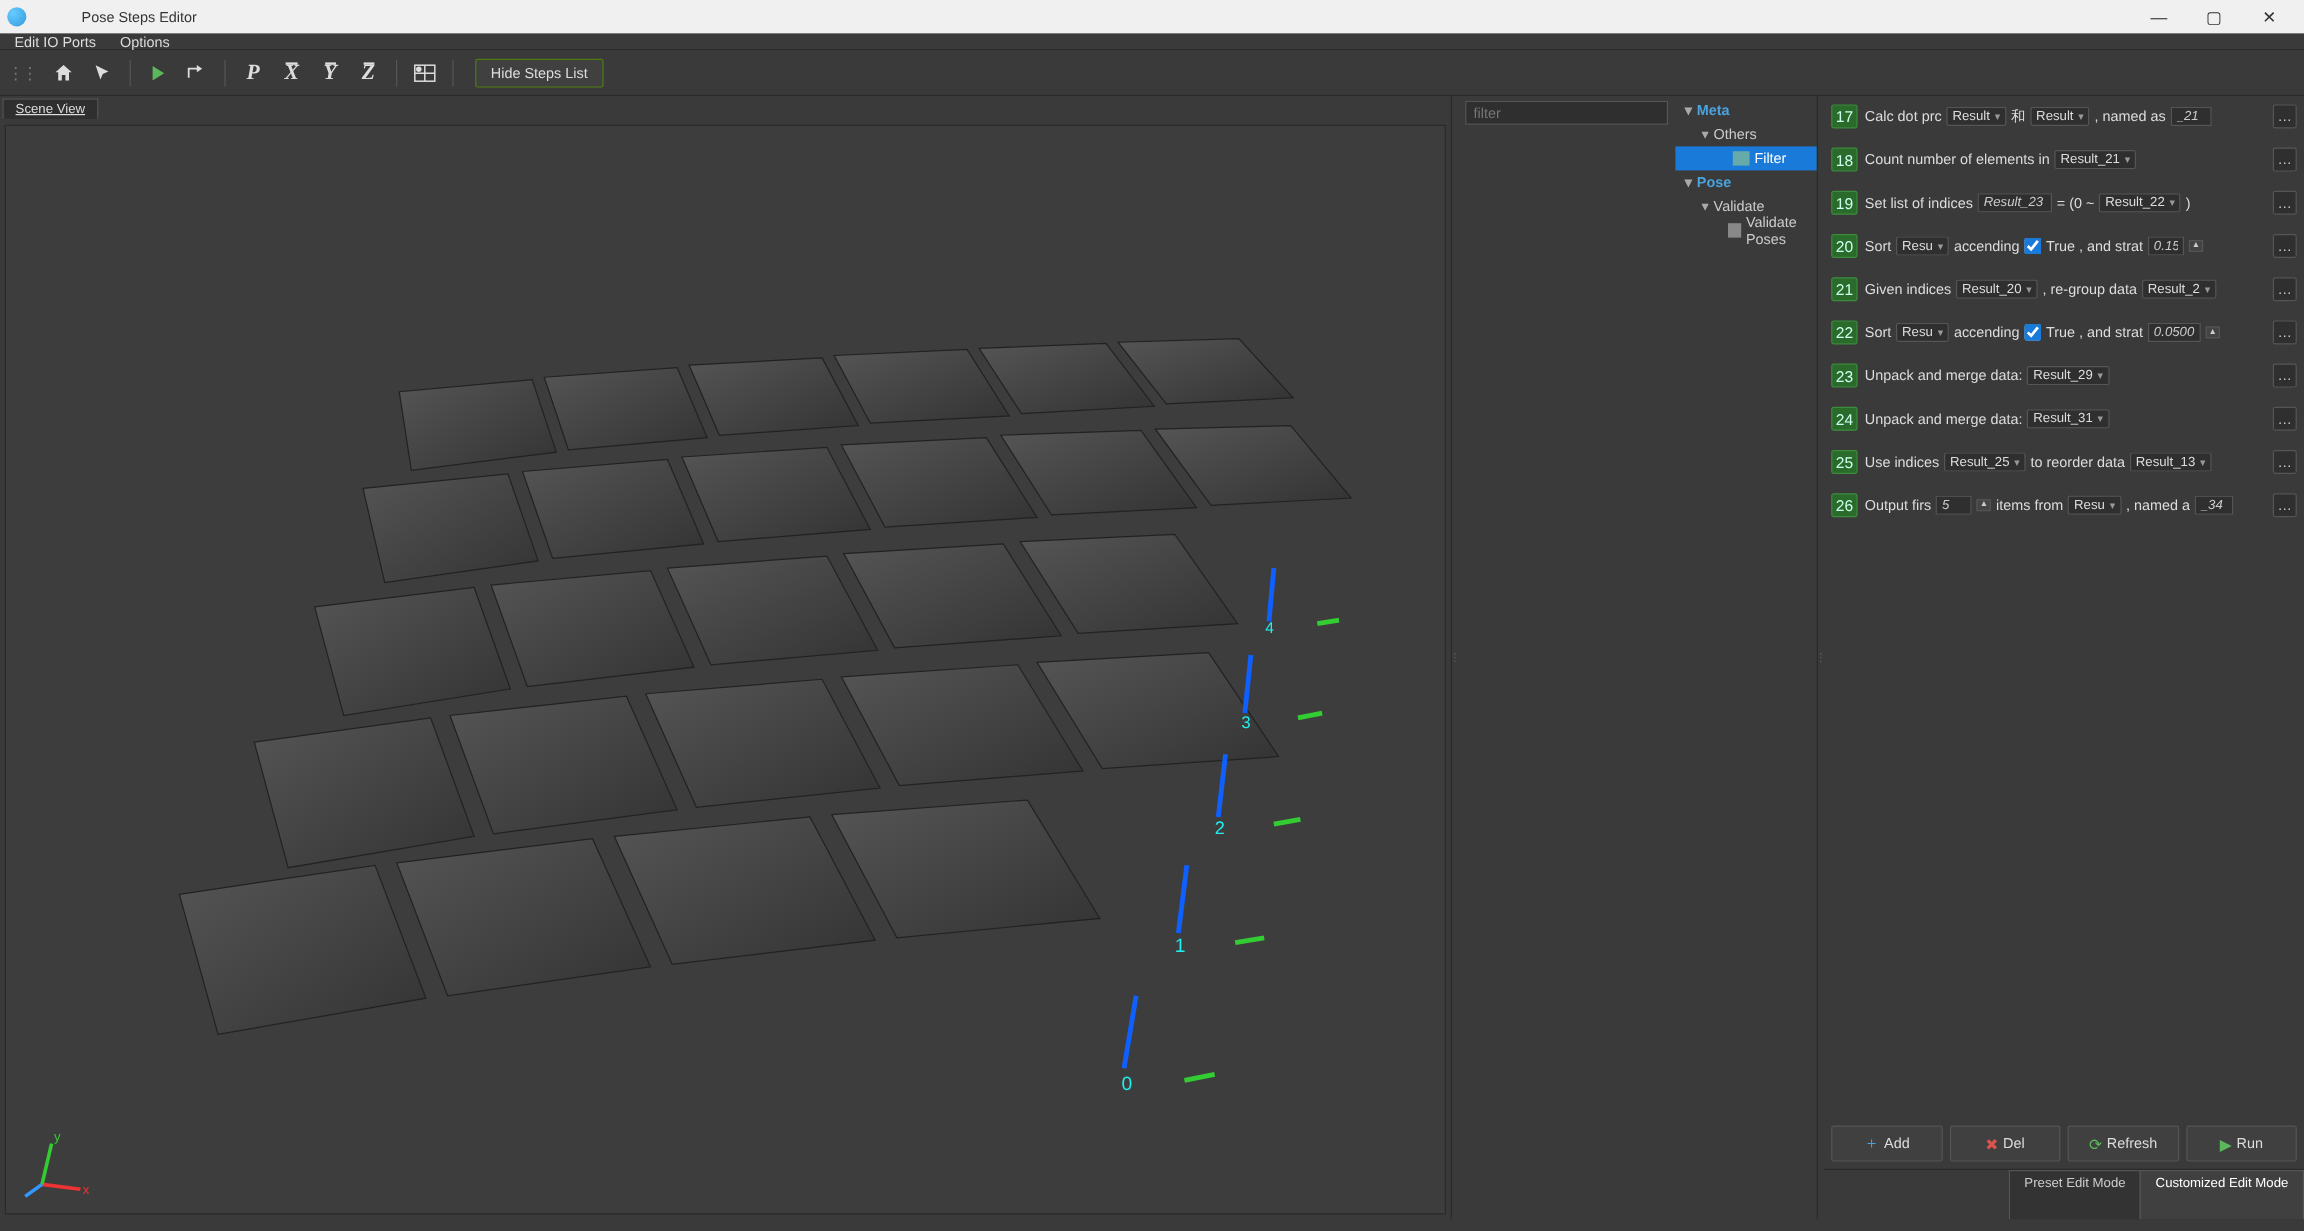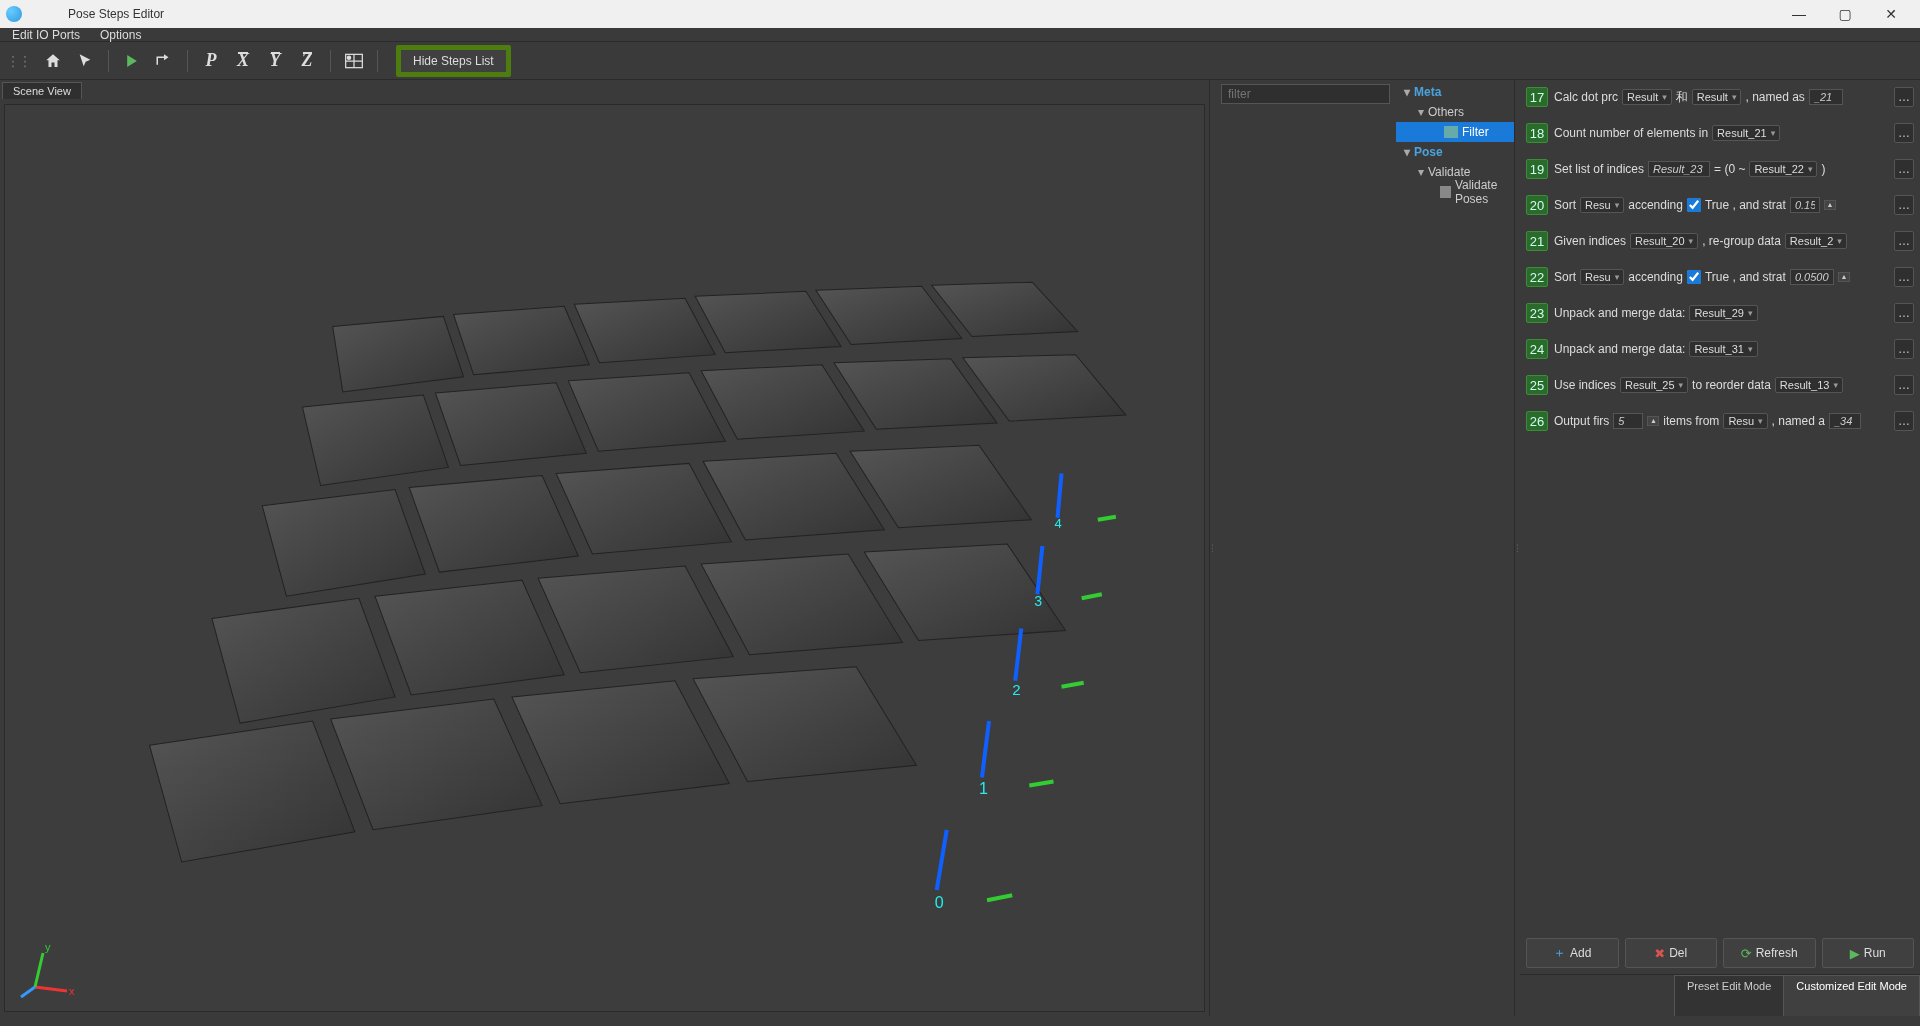--- a/index.html
+++ b/index.html
@@ -17,30 +17,30 @@
 .menubar { height: 14px; background: #3a3a3a; display: flex; align-items: center; padding: 0 2px; border-bottom: 1px solid #2a2a2a; }
 .menubar-item { padding: 3px 10px; font-size: 12px; color: #ddd; cursor: pointer; }
 
 
 .toolbar { height: 38px; background: #3a3a3a; display: flex; align-items: center; padding: 0 6px; gap: 6px; border-bottom: 1px solid #2a2a2a; }
 .tool-btn { width: 26px; height: 26px; display: flex; align-items: center; justify-content: center; color: #ddd; cursor: pointer; border-radius: 2px; }
 .tool-sep { width: 1px; height: 22px; background: #555; margin: 0 4px; }
 .icon-letter { font-size: 18px; font-style: italic; font-weight: bold; font-family: "Times New Roman", serif; color: #ddd; }
 .icon-letter.over { position: relative; }
 .icon-letter.over::before { content:""; position:absolute; top:2px; left:1px; right:1px; height:2px; background:#ddd; }
-.hide-steps-btn { padding: 4px 12px; border: 5px solid #4d7c0f; background: #404040; color: #ddd; font-size: 12px; cursor: pointer; border-radius: 2px; margin-left: 8px; }
+.hide-steps-btn { padding: 4px 12px; border: 1px solid #4d7c0f; background: #404040; color: #ddd; font-size: 12px; cursor: pointer; border-radius: 2px; margin-left: 8px; }
 .drag-handle { color:#777; font-size:14px; letter-spacing:-2px; padding-right:4px; }
 
 
 .main { display: flex; height: calc(1026px - 28px - 24px - 38px); }
 
 
 .scene-col { flex: 1 1 auto; display: flex; flex-direction: column; border-right: 1px solid #2a2a2a; min-width: 0; }
 .scene-tab { height: 24px; display: flex; align-items: flex-start; padding: 2px 2px 0 2px; }
-.scene-tab-btn { padding: 2px 10px; background: #2f2f2f; border: 1px solid #555; border-bottom: none; font-size: 11px; color: #ddd; cursor: pointer; }
+.scene-tab-btn { padding: 2px 10px; background: #2f2f2f; border: 1px solid #555; border-bottom: none; font-size: 11px; color: #ddd; cursor: pointer; text-decoration: underline; }
 .viewport { flex: 1; background: #3d3d3d; position: relative; overflow: hidden; margin: 0 4px 4px 4px; border: 1px solid #2a2a2a; }
 .gizmo-corner { position: absolute; left: 12px; bottom: 12px; width: 60px; height: 60px; }
 
 
 .tree-col { width: 300px; background: #3a3a3a; border-right: 1px solid #2a2a2a; display: flex; flex-direction: row; }
 .tree-filter { height: 26px; padding: 4px 6px; }
 .tree-filter input { width: 100%; background: #2f2f2f; border: 1px solid #555; color: #ccc; padding: 2px 6px; font-size: 12px; }
 .tree { flex: 1; overflow-y: auto; padding-top: 2px; }
 .tree-row { display: flex; align-items: center; height: 20px; padding-left: 4px; cursor: pointer; font-size: 12px; }
 .tree-row.selected { background: #1a7ad9; color: #fff; }

